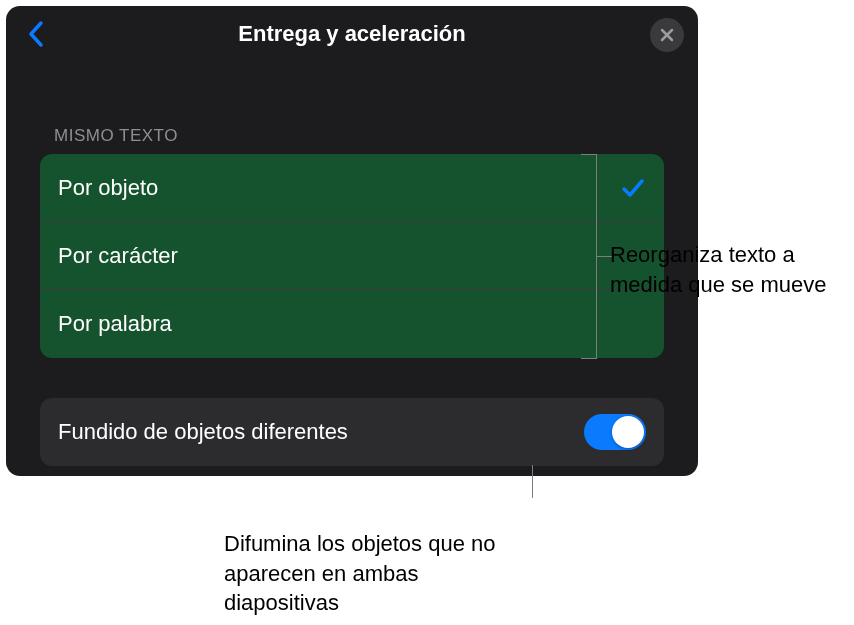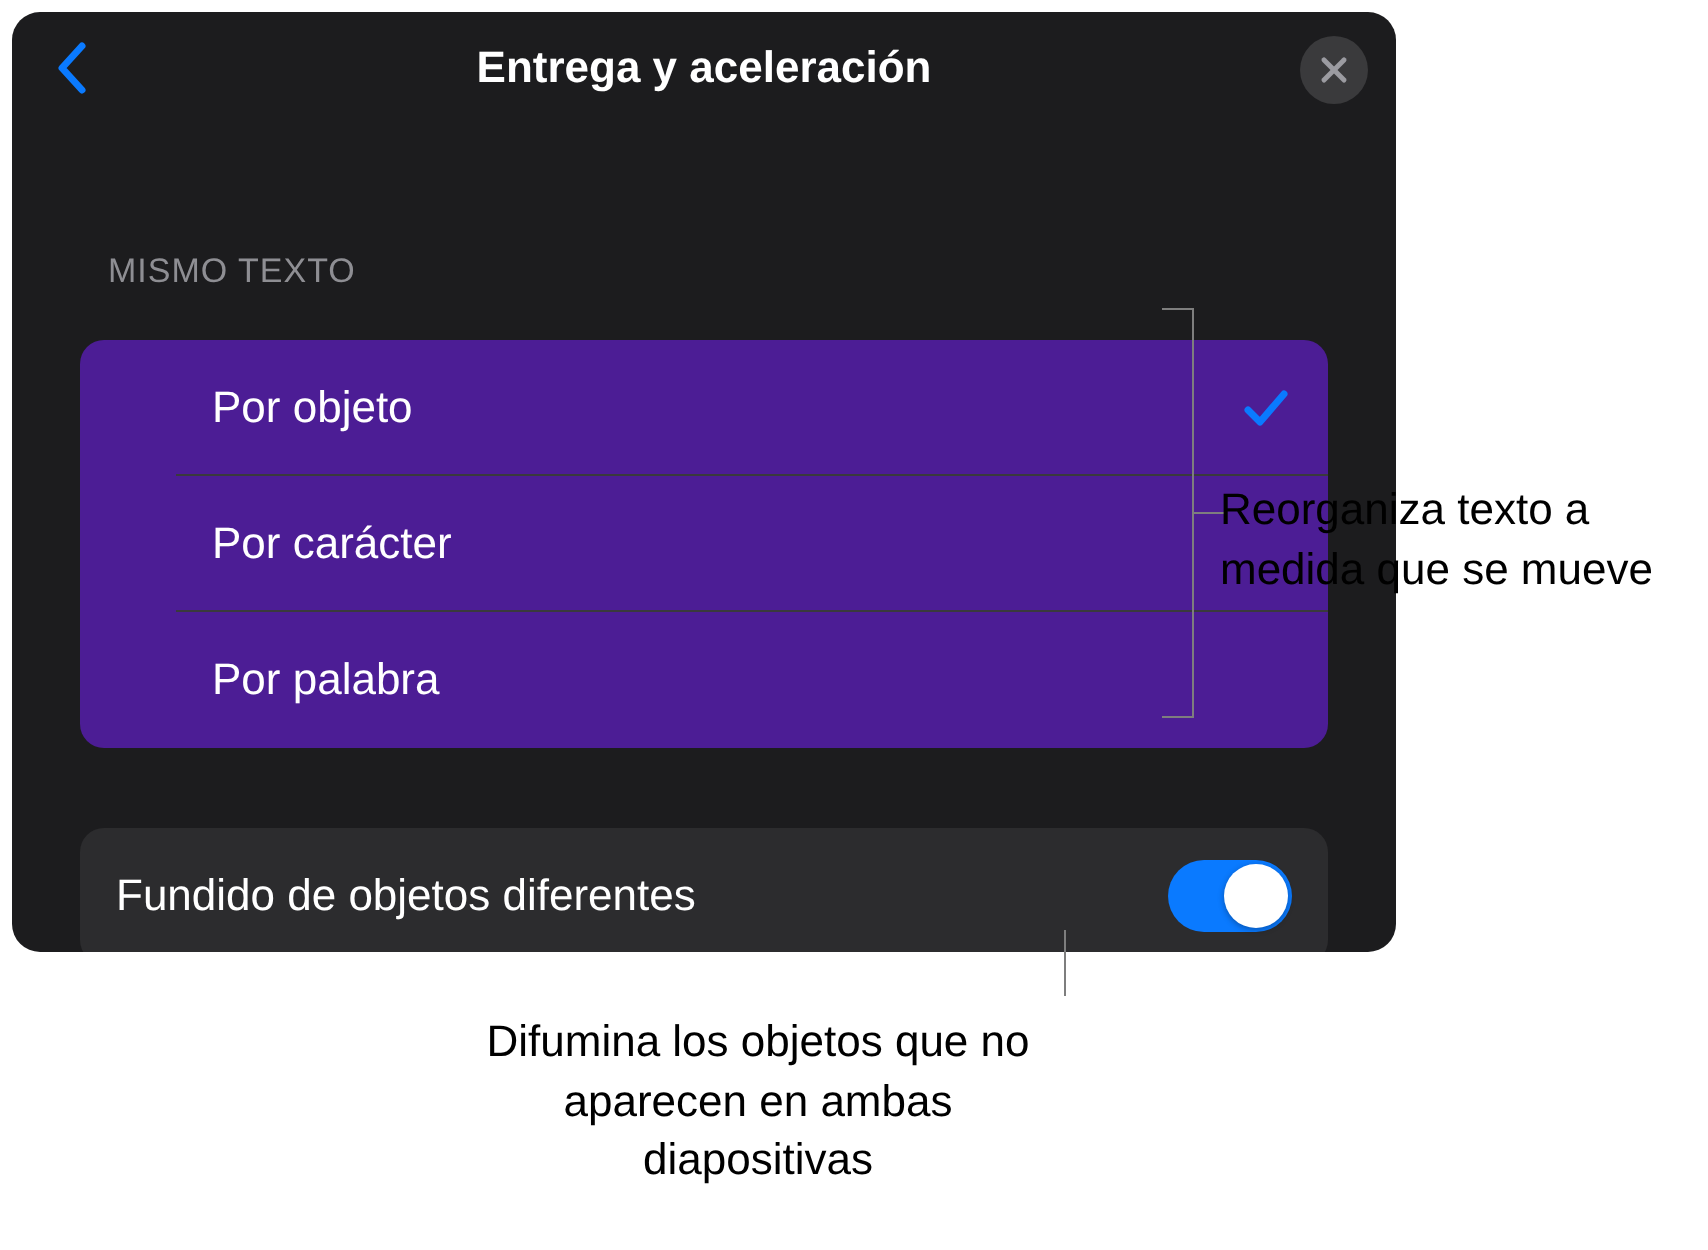--- a/index.html
+++ b/index.html
@@ -63,28 +63,27 @@
       cursor: pointer;
     }
     .content {
       padding: 0 34px;
       margin-top: 64px;
     }
     .section-header {
       color: #8e8e93;
       font-size: 17px;
       letter-spacing: 0.5px;
-      margin-bottom: 24px;
+      margin-bottom: 8px;
       padding-left: 14px;
     }
     .list-group {
-      background: #4c1d95;
+      background: #14532d;
       border-radius: 12px;
       overflow: hidden;
-      padding-left: 48px;
     }
     .list-item {
       display: flex;
       align-items: center;
       justify-content: space-between;
       padding: 0 18px;
       height: 68px;
       cursor: pointer;
       border-bottom: 1px solid #3a3a3c;
     }
@@ -143,23 +142,23 @@
       line-height: 1.35;
       font-weight: 400;
     }
     .callout-right {
       left: 610px;
       top: 240px;
       width: 220px;
     }
     .callout-bottom {
       left: 224px;
-      top: 506px;
+      top: 529px;
       width: 310px;
-      text-align: center;
+      text-align: left;
     }
     
     .line {
       position: absolute;
       background: #7e7e7e;
     }
     
     .bracket-vert {
       left: 596px;
       top: 154px;

